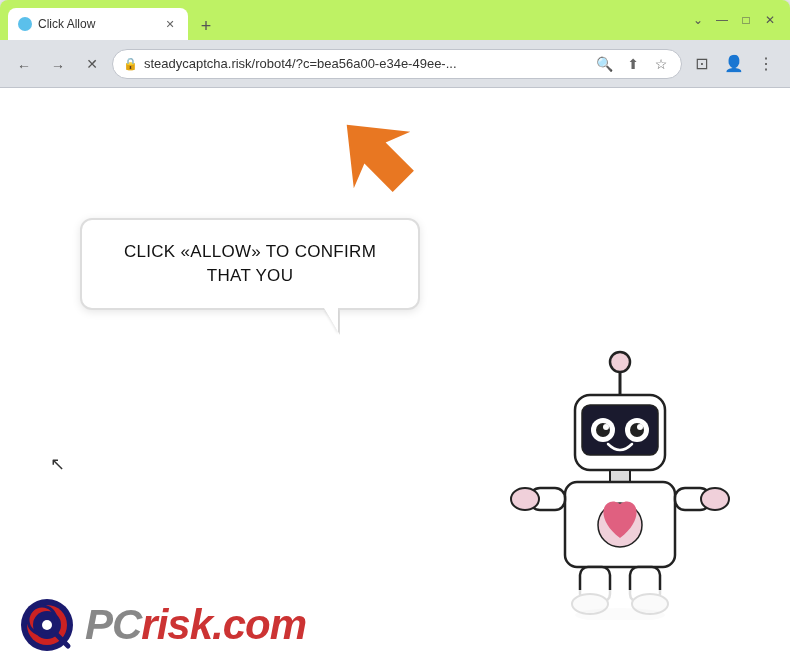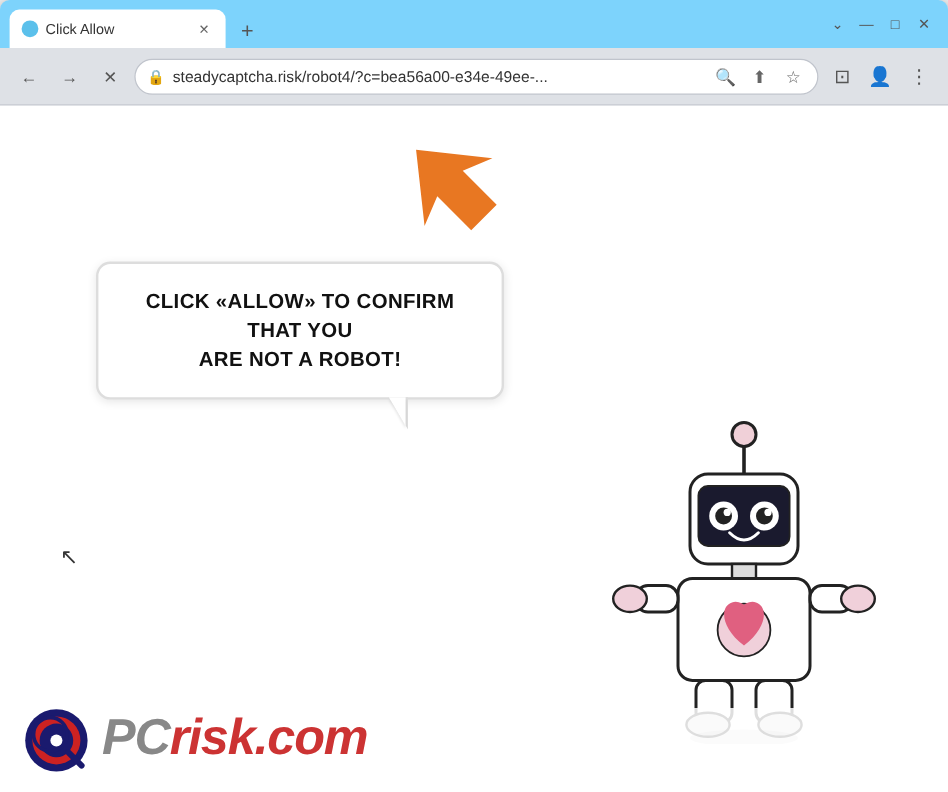--- a/index.html
+++ b/index.html
@@ -18,21 +18,21 @@
       background: #dee1e6;
       border-radius: 8px;
       display: flex;
       flex-direction: column;
       box-shadow: 0 2px 10px rgba(0,0,0,0.3);
     }
 
     
     .title-bar {
       height: 40px;
-      background: #7dd3fc;
+      background: #bef264;
       display: flex;
       align-items: center;
       padding: 0 8px;
       border-radius: 8px 8px 0 0;
     }
 
     .tab-strip {
       display: flex;
       align-items: flex-end;
       flex: 1;
@@ -252,21 +252,21 @@
       right: 78px;
       width: 0;
       height: 0;
       border-left: 16px solid transparent;
       border-right: 0px solid transparent;
       border-top: 27px solid #ddd;
     }
 
     .bubble-text {
       font-size: 17px;
-      font-weight: 700;
+      font-weight: 400;
       color: #111;
       text-align: center;
       line-height: 1.4;
       letter-spacing: 0.3px;
     }
 
     
     .robot-container {
       position: absolute;
       bottom: 40px;
@@ -277,21 +277,21 @@
 
     
     .pcrisk-watermark {
       position: absolute;
       bottom: 0;
       left: 0;
       right: 0;
       height: 70px;
       background: rgba(255,255,255,0.85);
       display: flex;
-      align-items: flex-start;
+      align-items: center;
       padding: 0 20px;
       gap: 10px;
     }
 
     .pcrisk-logo-icon {
       width: 55px;
       height: 55px;
       position: relative;
     }
 
@@ -362,21 +362,20 @@
 
     <div class="arrow-container">
       <svg width="90" height="90" viewBox="0 0 90 90">
         <polygon points="45,5 85,55 60,45 60,85 30,85 30,45 5,55" fill="#e87722" transform="rotate(-45, 45, 45)"></polygon>
       </svg>
     </div>
 
     <div class="speech-bubble">
       <div class="bubble-text">
         <span>CLICK «ALLOW» TO CONFIRM THAT YOU</span><br>
-        <span>ARE NOT A ROBOT!</span>
       </div>
     </div>
 
     <div class="robot-container">
       <svg width="220" height="280" viewBox="0 0 220 280" xmlns="http://www.w3.org/2000/svg">
 
         <line x1="110" y1="30" x2="110" y2="55" stroke="#222" stroke-width="3"></line>
         <circle cx="110" cy="22" r="10" fill="#f0d0d8" stroke="#222" stroke-width="2.5"></circle>
 
         <rect x="65" y="55" width="90" height="75" rx="15" ry="15" fill="white" stroke="#222" stroke-width="2.5"></rect>

